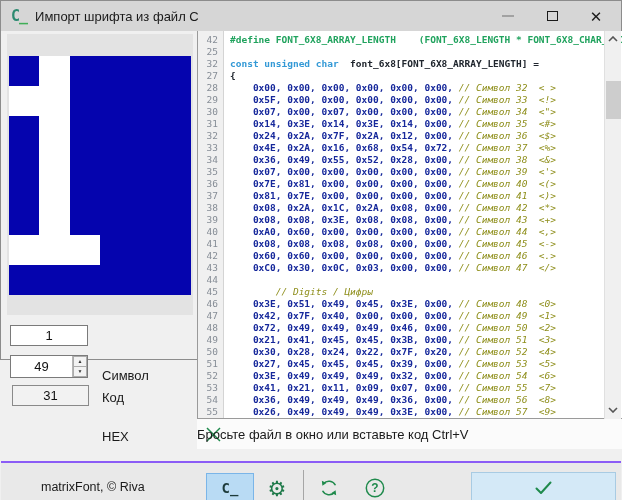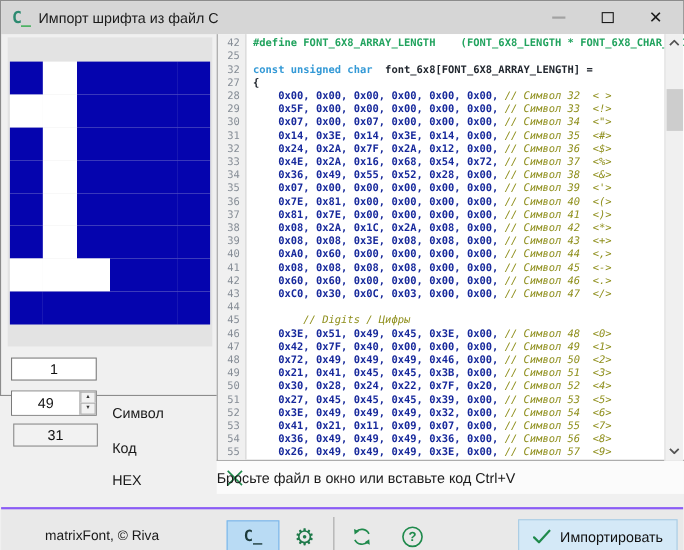--- a/index.html
+++ b/index.html
@@ -186,21 +186,21 @@
     <input value="49" style="">
     <span class="spin-col">
       <span class="spin-btn up">
           <span>▲</span>
         </span>
       <span class="spin-btn">
           <span>▼</span>
         </span>
     </span>
   </div>
-  <span class="fld-label" style="top:359px;text-align:right;">Код</span>
+  <span class="fld-label" style="top:349px;text-align:right;">Код</span>
 
   <div class="hex-box">
       <span>31</span>
     </div>
   <span class="fld-label" style="top:388px;">HEX</span>
 
   <div class="editor">
     <div class="gutter">
         <div>42</div>
         <div>25</div>
@@ -287,17 +287,16 @@
       <svg width="22" height="22" viewBox="0 0 24 24">
         <circle cx="12" cy="12" r="9.5" fill="none" stroke="#1f8a4c" stroke-width="1.6"></circle>
         <text x="12" y="16.5" text-anchor="middle" font-size="13" font-family="Liberation Sans, sans-serif" font-weight="bold" fill="#1f8a4c">?</text>
       </svg>
     </button>
 
     <button class="import-btn">
       <svg width="17" height="14" viewBox="0 0 17 14">
         <polyline points="1.5,7.5 6,12 15.5,1.5" fill="none" stroke="#1f8a4c" stroke-width="2" stroke-linecap="round" stroke-linejoin="round"></polyline>
       </svg>
-      <span>Импортировать</span>
     </button>
   </div>
 
 </div>
 
 </body></html>

